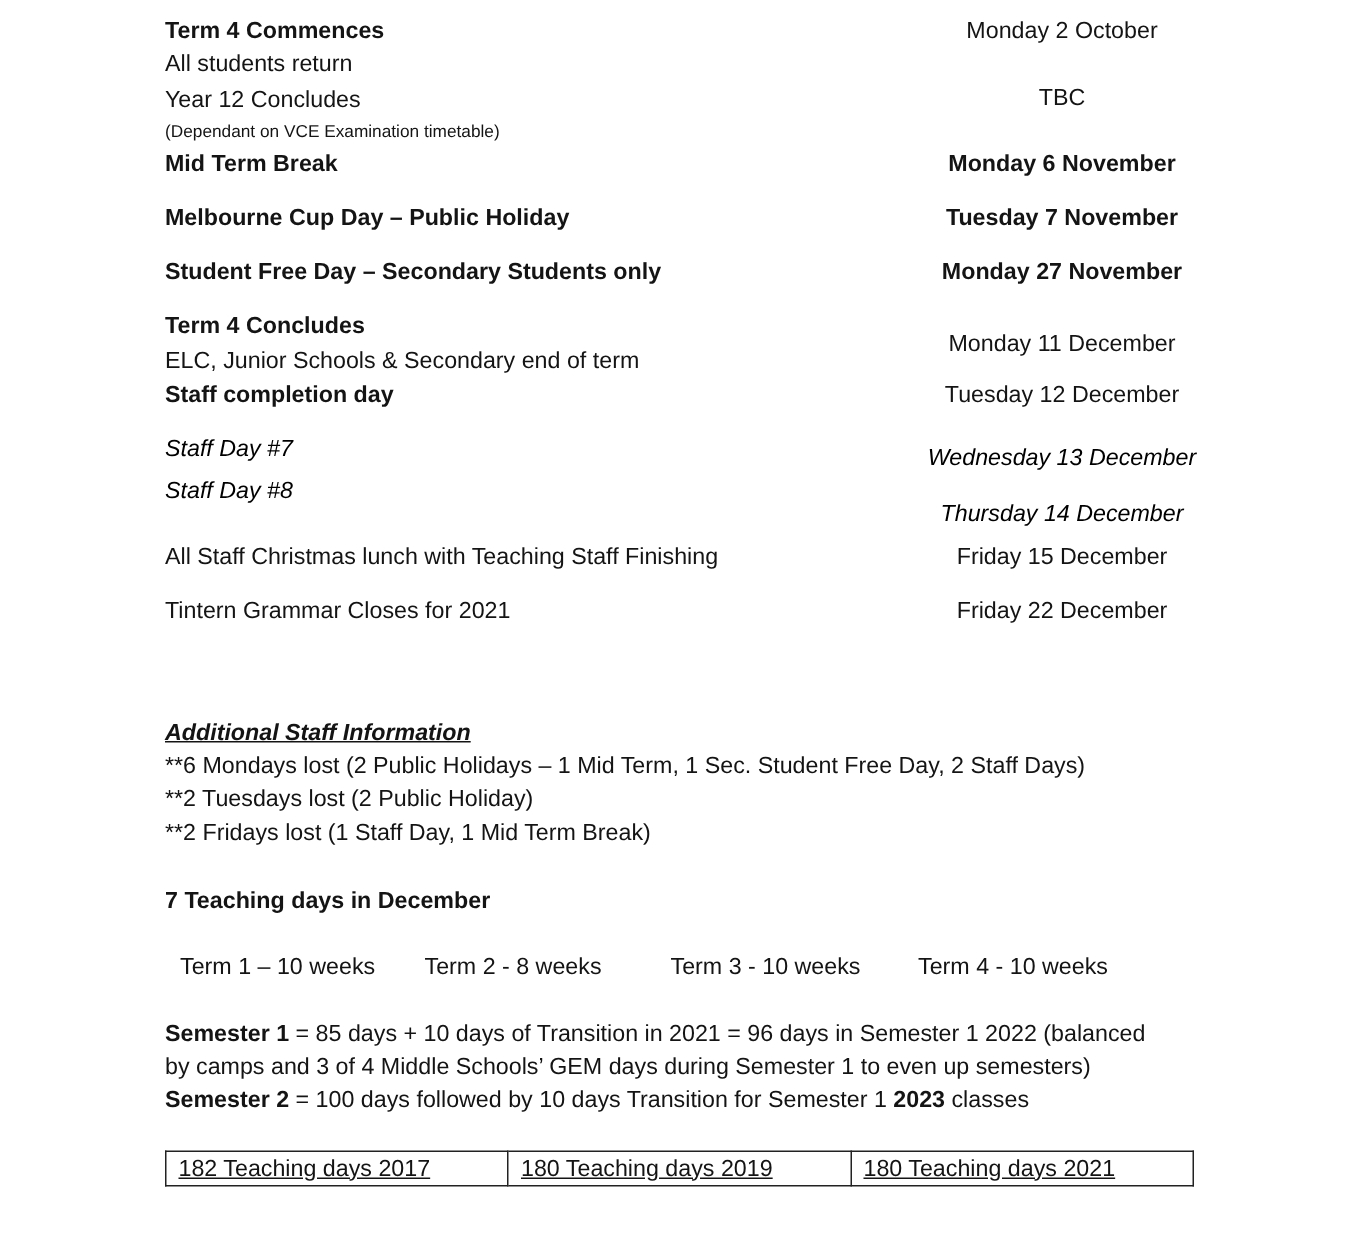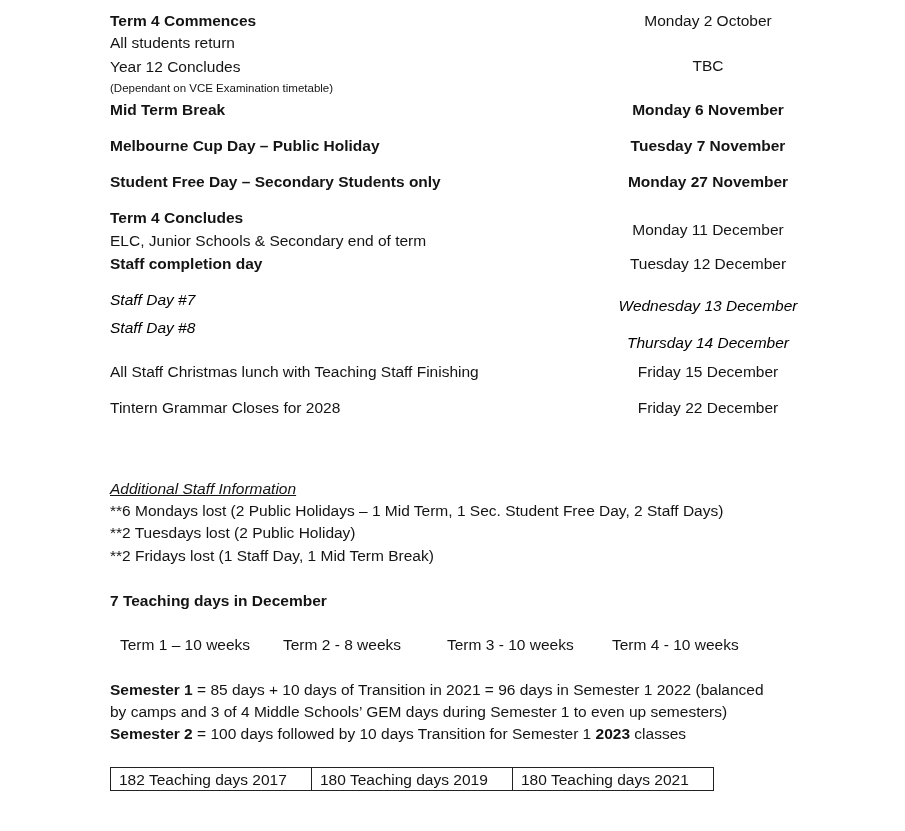--- a/index.html
+++ b/index.html
@@ -6,27 +6,28 @@
   body {
     width: 905px; height: 831px; background: #ffffff; position: relative; overflow: hidden;
     font-family: "Liberation Sans", "DejaVu Sans", sans-serif; color: #141414;
   }
   .t { position: absolute; white-space: nowrap; font-size: 15.5px; line-height: 20px; transform: translateY(-50%); }
   .l { left: 110px; }
   .r { left: 708px; transform: translate(-50%, -50%); }
   .b { font-weight: bold; }
   .small { font-size: 11.5px; line-height: 14px; }
   .blue { color: #000000; font-style: italic; }
-  .ul { text-decoration: underline; font-style: italic; font-weight: normal; }
+  .ul { text-decoration: underline; font-style: italic; font-weight: bold; }
   .terms { position: absolute; left: 110px; top: 645px; transform: translateY(-50%); font-size: 15.5px; white-space: nowrap; }
   .terms span { position: absolute; top: 0; transform: translateY(-50%); margin-left: 10px; }
   .sem { position: absolute; left: 110px; font-size: 15.5px; white-space: nowrap; transform: translateY(-50%); line-height: 20px; }
   table.days {
-    position: absolute; left: 110px; top: 767px; width: 604px; border-collapse: collapse;
+    position: absolute; left: 110px; top: 767px; width: 686px; border-collapse: collapse;
     font-size: 15.5px;
+    text-decoration: underline;
   }
   table.days td {
     border: 1px solid #222; padding: 0 8px; height: 22px; line-height: 21px; width: 33.3%;
   }
 </style>
 </head>
 <body>
 
 <div class="t l b" style="top:21px">Term 4 Commences</div>
 <div class="t r" style="top:21px">Monday 2 October</div>
@@ -57,21 +58,21 @@
 
 <div class="t l blue" style="top:300px">Staff Day #7</div>
 <div class="t r blue" style="top:306px">Wednesday 13 December</div>
 
 <div class="t l blue" style="top:328px">Staff Day #8</div>
 <div class="t r blue" style="top:343px">Thursday 14 December</div>
 
 <div class="t l" style="top:372px">All Staff Christmas lunch with Teaching Staff Finishing</div>
 <div class="t r" style="top:372px">Friday 15 December</div>
 
-<div class="t l" style="top:408px">Tintern Grammar Closes for 2028</div>
+<div class="t l" style="top:408px">Tintern Grammar Closes for 2021</div>
 <div class="t r" style="top:408px">Friday 22 December</div>
 
 <div class="t l ul" style="top:489px">Additional Staff Information</div>
 <div class="t l" style="top:511px">**6 Mondays lost (2 Public Holidays – 1 Mid Term, 1 Sec. Student Free Day, 2 Staff Days)</div>
 <div class="t l" style="top:533px">**2 Tuesdays lost (2 Public Holiday)</div>
 <div class="t l" style="top:556px">**2 Fridays lost (1 Staff Day, 1 Mid Term Break)</div>
 
 <div class="t l b" style="top:601px">7 Teaching days in December</div>
 
 <div class="terms">

